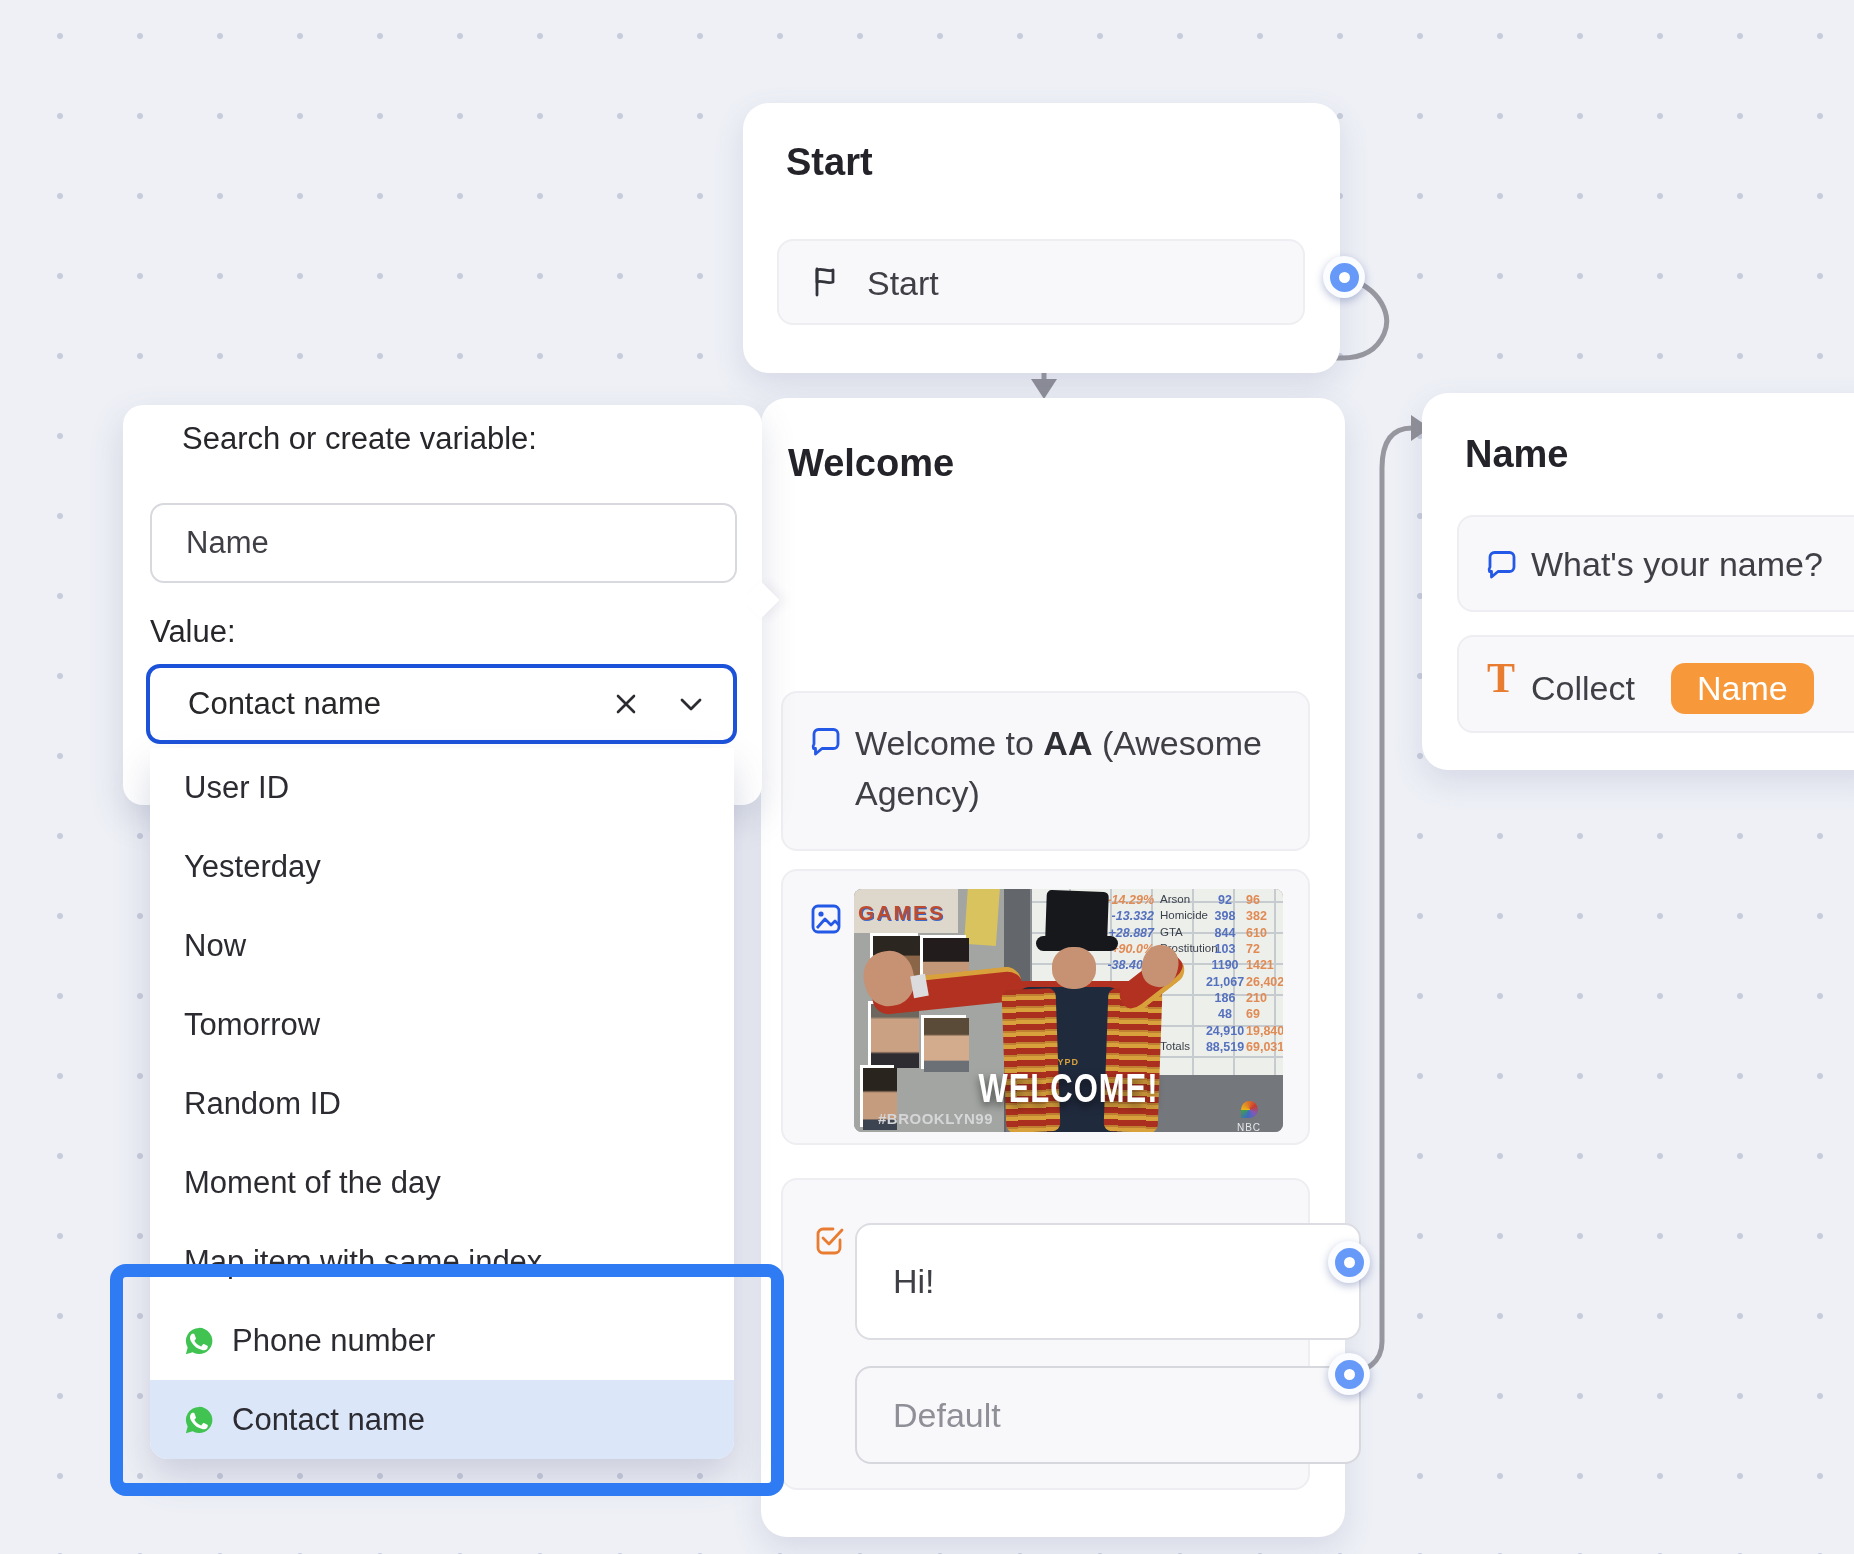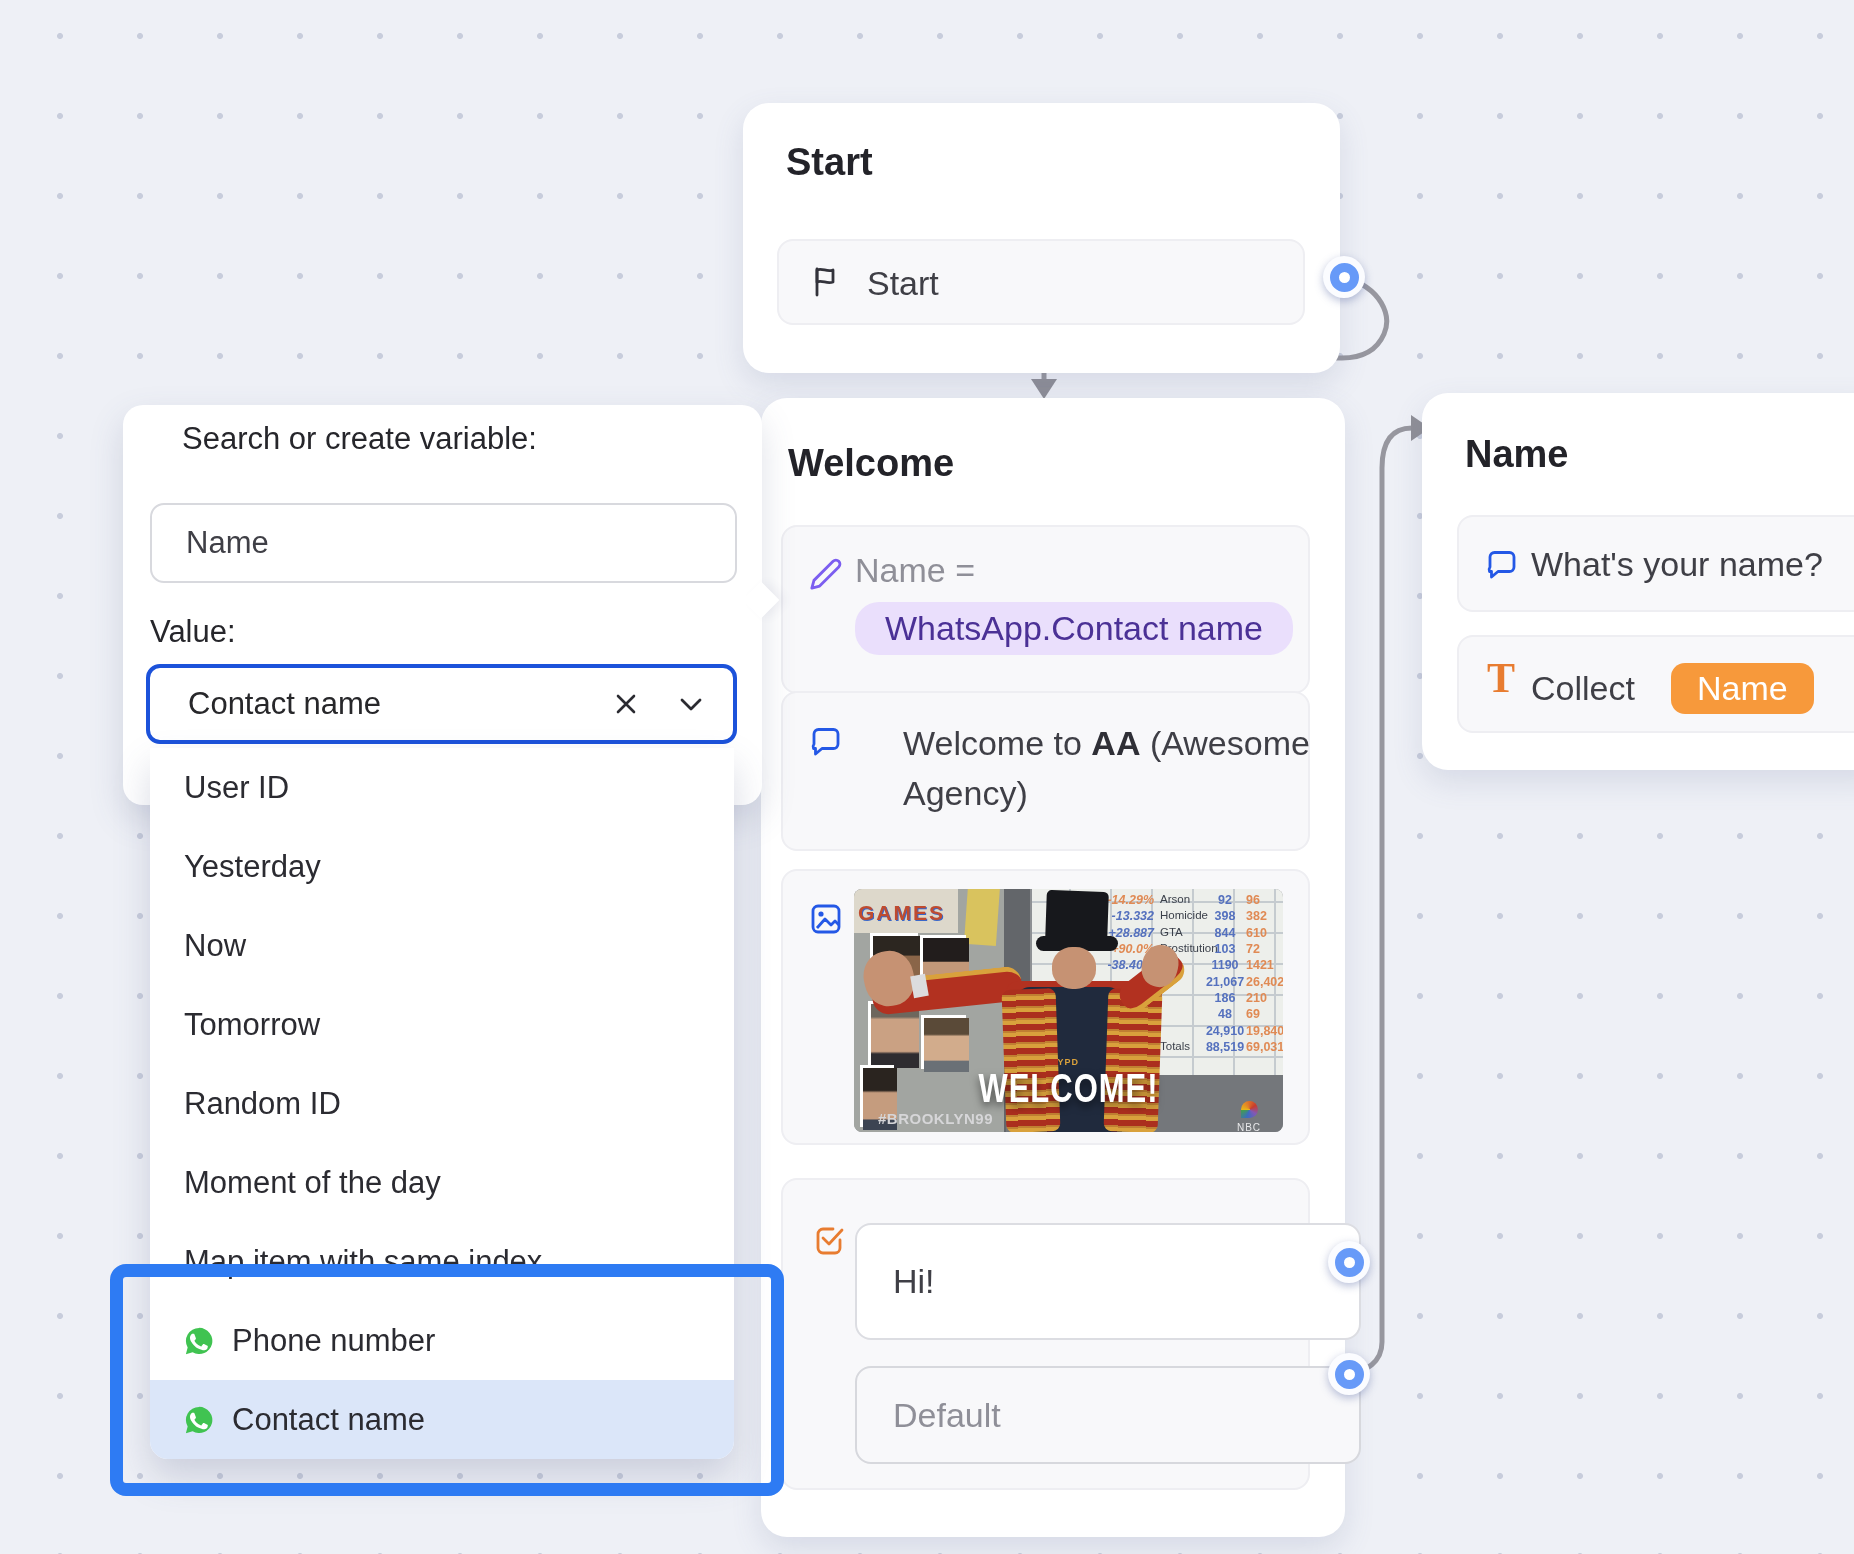--- a/index.html
+++ b/index.html
@@ -109,35 +109,26 @@
         <path d="M8 5 C13 2.5 18 7.5 24 5 V17 C18 19.5 13 14.5 8 17 Z" stroke="#33333b" stroke-width="2.8" stroke-linejoin="round" fill="none"></path>
       </svg>
       <div class="ntext" style="position:absolute;left:88px;top:23px;">Start</div>
     </div>
   </div>
   <div class="port" style="left:1323px;top:256px;"></div>
 
   <div class="node" style="left:761px;top:398px;width:584px;height:1139px;">
     <div class="node-title" style="left:27px;top:44px;">Welcome</div>
 
-    <div class="ncard" style="left:20px;top:127px;width:529px;height:169px;">
-      <svg class="icon34" style="left:26px;top:30px;" viewBox="0 0 24 24">
-        <path d="M17 3 a2.8 2.8 0 1 1 4 4 L7.5 20.5 2 22 l1.5-5.5 L17 3z" stroke="#7c5ef0" stroke-width="2" fill="none" stroke-linejoin="round" stroke-linecap="round"></path>
-      </svg>
-      <div style="position:absolute;left:72px;top:24px;">
-        <div style="font-size:34px;color:#8f8f98;">Name =</div>
-        <div class="pill-purple" style="margin-top:12px;">WhatsApp.Contact name</div>
-      </div>
-    </div>
 
     <div class="ncard" style="left:20px;top:293px;width:529px;height:160px;">
       <svg class="icon34" style="left:26px;top:32px;" viewBox="0 0 34 34">
         <path d="M5 9 a4.5 4.5 0 0 1 4.5-4.5 h15 A4.5 4.5 0 0 1 29 9 v10 a4.5 4.5 0 0 1-4.5 4.5 H13 l-6.5 5.5 v-5.5 h-2 A4.5 4.5 0 0 1 5 19 Z" stroke="#2458e6" stroke-width="2.8" fill="none" stroke-linejoin="round"></path>
       </svg>
-      <div class="ntext" style="position:absolute;left:72px;top:25px;width:436px;line-height:1.48;margin-left:48px;"><span>Welcome to </span><b style="color:#2f2f36;">AA</b><span> (Awesome Agency)</span></div>
+      <div class="ntext" style="position:absolute;left:72px;top:25px;width:436px;line-height:1.48;"><span>Welcome to </span><b style="color:#2f2f36;">AA</b><span> (Awesome Agency)</span></div>
     </div>
 
     <div class="ncard" style="left:20px;top:471px;width:529px;height:276px;">
       <svg class="icon34" style="left:26px;top:31px;" viewBox="0 0 34 34">
         <rect x="4" y="4" width="26" height="26" rx="5" stroke="#2458e6" stroke-width="2.8" fill="none"></rect>
         <circle cx="12" cy="12" r="2.6" fill="#2458e6"></circle>
         <path d="M8 26 l8-9 6 6 4-4 4 4" stroke="#2458e6" stroke-width="2.8" fill="none" stroke-linejoin="round"></path>
       </svg>
       <div id="photo">
         <div class="wall"></div>

